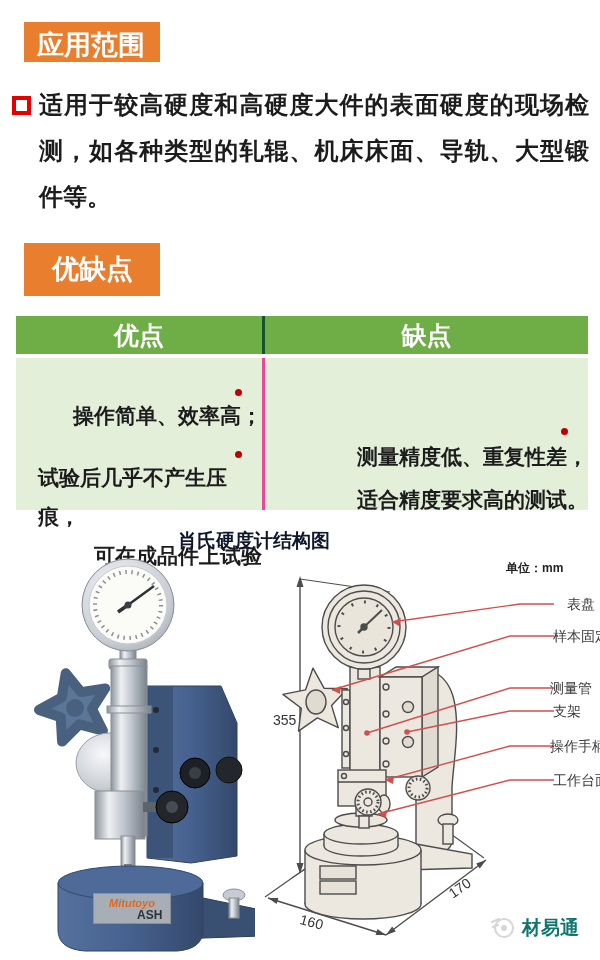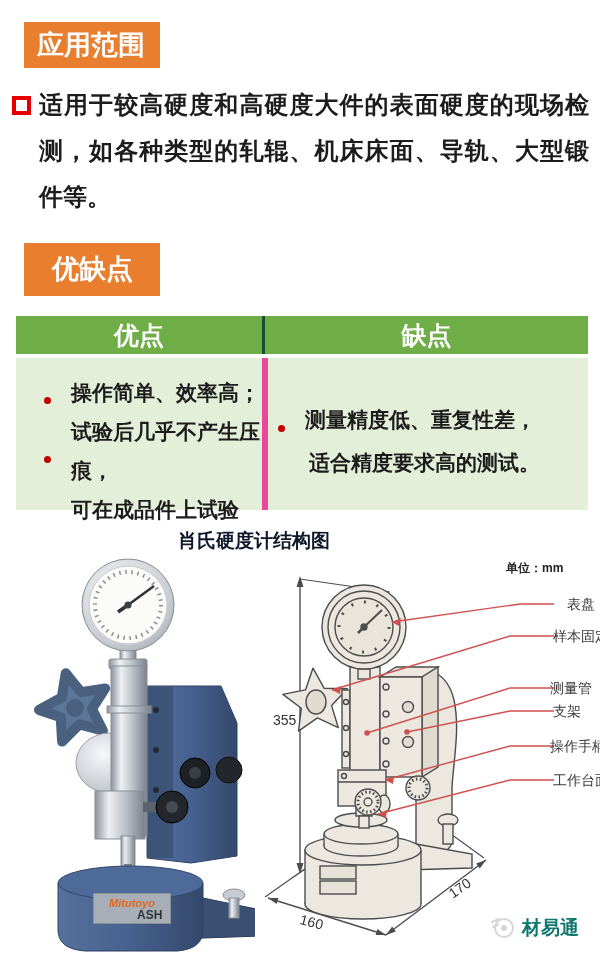--- a/index.html
+++ b/index.html
@@ -2,41 +2,41 @@
 <html><head>
 <meta charset="utf-8">
 <style>
   * { margin:0; padding:0; box-sizing:border-box; }
   html,body { width:600px; height:960px; background:#fff; }
   body { font-family:"Liberation Sans", sans-serif; color:#1c1c1c; }
   .page { position:relative; width:600px; height:960px; background:#fff; overflow:hidden; }
 
   .badge { position:absolute; background:#e87e2e; color:#fff;
            font-family:"Liberation Serif", serif; font-weight:bold; }
-  .badge1 { left:24px; top:22px; width:136px; height:46px; font-size:27px; line-height:46px; padding-left:13px; }
+  .badge1 { left:24px; top:22px; width:136px; height:40px; font-size:27px; line-height:46px; padding-left:13px; }
   .badge2 { left:24px; top:243px; width:136px; height:53px; font-size:27px; line-height:53px; padding-left:28px; }
 
   .intro { position:absolute; left:12px; top:82px; width:578px; }
   .sq { position:absolute; left:0; top:14px; width:19px; height:19px; border:4px solid #e60000; background:#fff; }
   .intro-lines { margin-left:27px; width:550px; font-size:24px; font-weight:600; }
   .intro-lines .ln { height:46px; line-height:46px; white-space:nowrap; }
   .jline { text-align:justify; text-align-last:justify; }
   .lline { text-align:left; }
 
   .ptable { position:absolute; left:16px; top:316px; width:572px; }
   .thead { display:flex; height:38px; }
   .th { background:#6fae46; color:#fff; font-family:"Liberation Serif", serif; font-weight:bold;
         font-size:25px; display:flex; align-items:center; justify-content:center; }
   .th-left { width:246px; }
   .th-right { flex:1; border-left:3px solid #14532d; }
   .tbody { display:flex; margin-top:4px; height:152px; }
   .td { background:#e3efd9; }
   .td-left { width:246px; padding:15px 0 0 22px; }
-  .td-right { flex:1; border-left:6px solid #ec4899; padding:40px 0 0 8px; }
-  .li { font-size:21px; font-weight:600; line-height:39px; display:flex; align-items:center; }
+  .td-right { flex:1; border-left:3px solid #ec4899; padding:52px 0 0 8px; }
+  .li { font-size:21px; font-weight:600; line-height:39px; display:flex; align-items:flex-end;flex-direction:column; }
   .td-right .li { line-height:43px; }
   .dot { flex:none; width:7px; height:7px; border-radius:50%; background:#c00000; margin:16px 20px 0 6px; }
   .td-right .dot { margin:18px 20px 0 2px; }
   .cont { padding-left:33px; }
 
   .fig-title { position:absolute; left:0; top:528px; width:508px; text-align:center;
                font-size:19px; font-weight:bold; color:#0f172a; }
 
   .figure { position:absolute; left:0; top:552px; width:600px; height:408px; }
   .photo-svg { position:absolute; left:25px; top:6px; }

